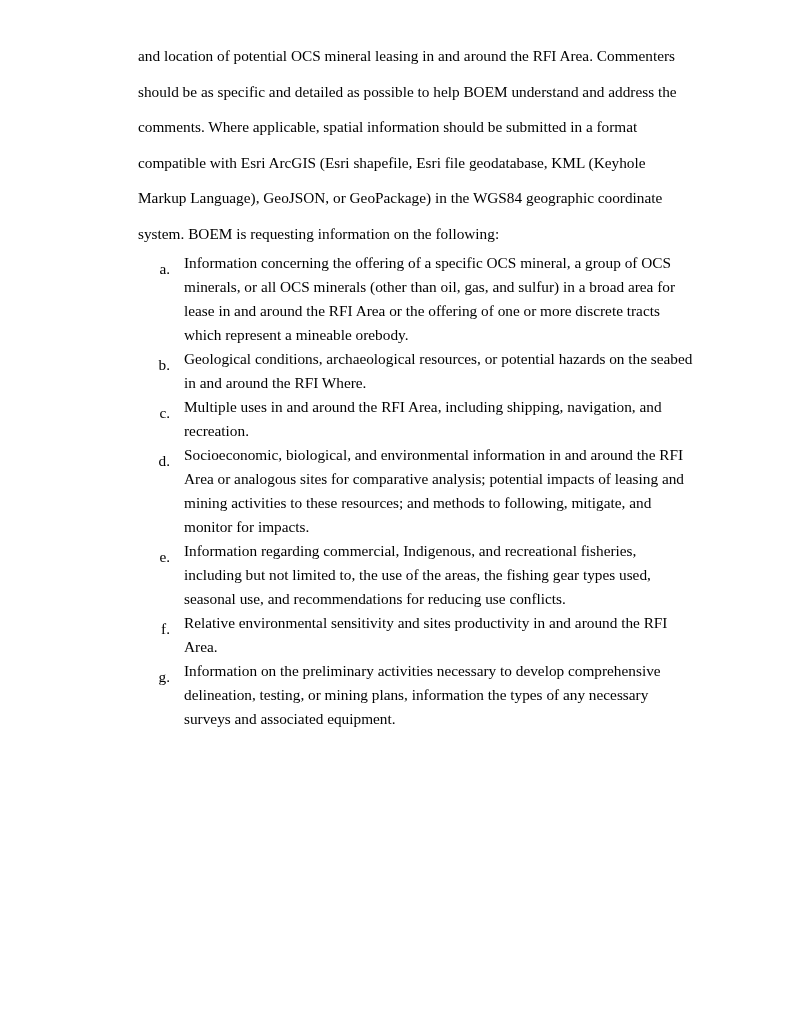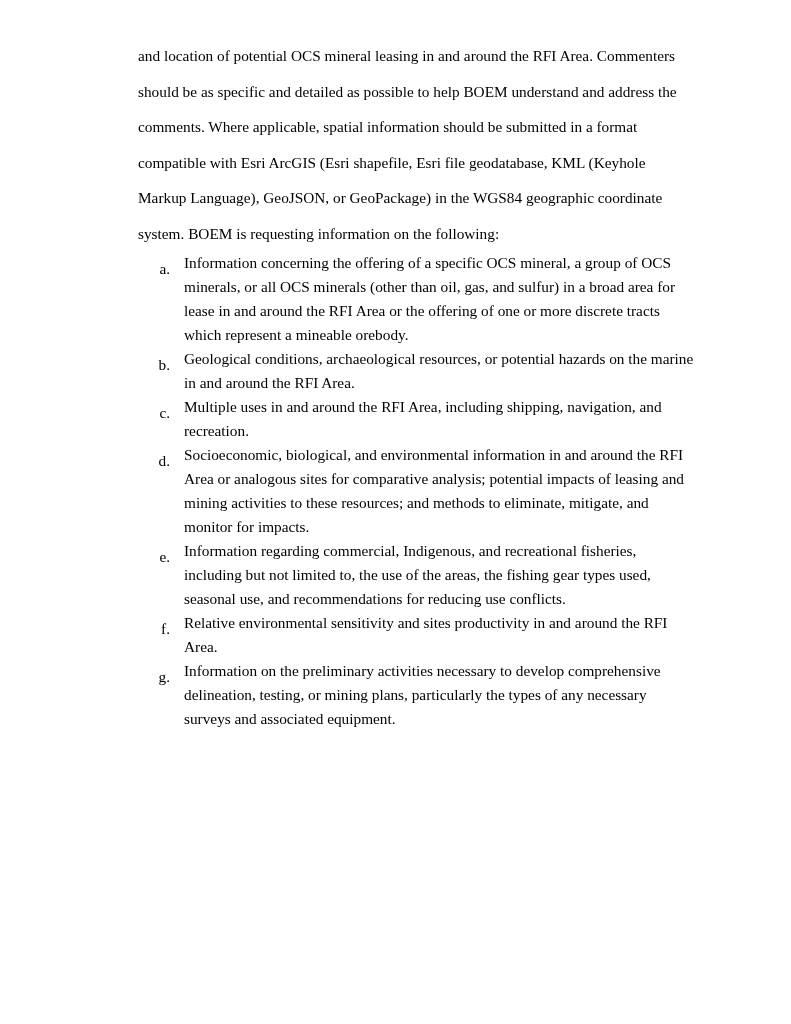--- a/index.html
+++ b/index.html
@@ -69,37 +69,37 @@
 <div class="page">
   <div class="body-text">
     <p class="para">and location of potential OCS mineral leasing in and around the RFI Area. Commenters should be as specific and detailed as possible to help BOEM understand and address the comments. Where applicable, spatial information should be submitted in a format compatible with Esri ArcGIS (Esri shapefile, Esri file geodatabase, KML (Keyhole Markup Language), GeoJSON, or GeoPackage) in the WGS84 geographic coordinate system. BOEM is requesting information on the following:</p>
     <ol class="list list-wrap">
       <li class="list-item">
         <span class="item-marker">a.</span>
         <span class="item-text">Information concerning the offering of a specific OCS mineral, a group of OCS minerals, or all OCS minerals (other than oil, gas, and sulfur) in a broad area for lease in and around the RFI Area or the offering of one or more discrete tracts which represent a mineable orebody.</span>
       </li>
       <li class="list-item">
         <span class="item-marker">b.</span>
-        <span class="item-text">Geological conditions, archaeological resources, or potential hazards on the marine in and around the RFI Area.</span>
+        <span class="item-text">Geological conditions, archaeological resources, or potential hazards on the seabed in and around the RFI Where.</span>
       </li>
       <li class="list-item">
         <span class="item-marker">c.</span>
         <span class="item-text">Multiple uses in and around the RFI Area, including shipping, navigation, and recreation.</span>
       </li>
       <li class="list-item">
         <span class="item-marker">d.</span>
-        <span class="item-text">Socioeconomic, biological, and environmental information in and around the RFI Area or analogous sites for comparative analysis; potential impacts of leasing and mining activities to these resources; and methods to eliminate, mitigate, and monitor for impacts.</span>
+        <span class="item-text">Socioeconomic, biological, and environmental information in and around the RFI Area or analogous sites for comparative analysis; potential impacts of leasing and mining activities to these resources; and methods to following, mitigate, and monitor for impacts.</span>
       </li>
       <li class="list-item">
         <span class="item-marker">e.</span>
         <span class="item-text">Information regarding commercial, Indigenous, and recreational fisheries, including but not limited to, the use of the areas, the fishing gear types used, seasonal use, and recommendations for reducing use conflicts.</span>
       </li>
       <li class="list-item">
         <span class="item-marker">f.</span>
         <span class="item-text">Relative environmental sensitivity and sites productivity in and around the RFI Area.</span>
       </li>
       <li class="list-item">
         <span class="item-marker">g.</span>
-        <span class="item-text">Information on the preliminary activities necessary to develop comprehensive delineation, testing, or mining plans, particularly the types of any necessary surveys and associated equipment.</span>
+        <span class="item-text">Information on the preliminary activities necessary to develop comprehensive delineation, testing, or mining plans, information the types of any necessary surveys and associated equipment.</span>
       </li>
     </ol>
   </div>
 </div>
 
 </body></html>

